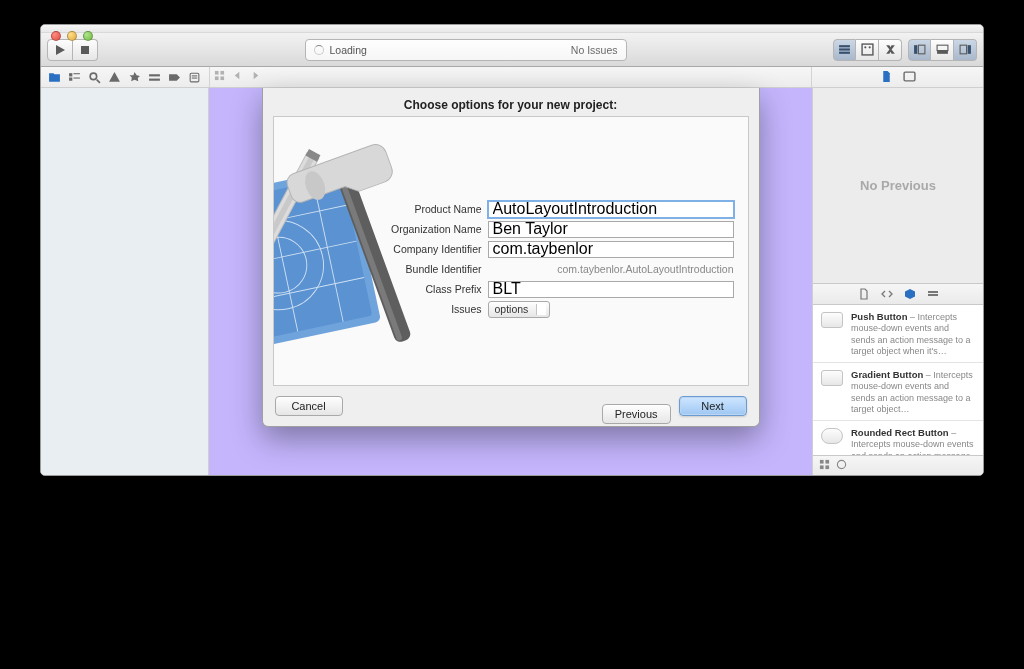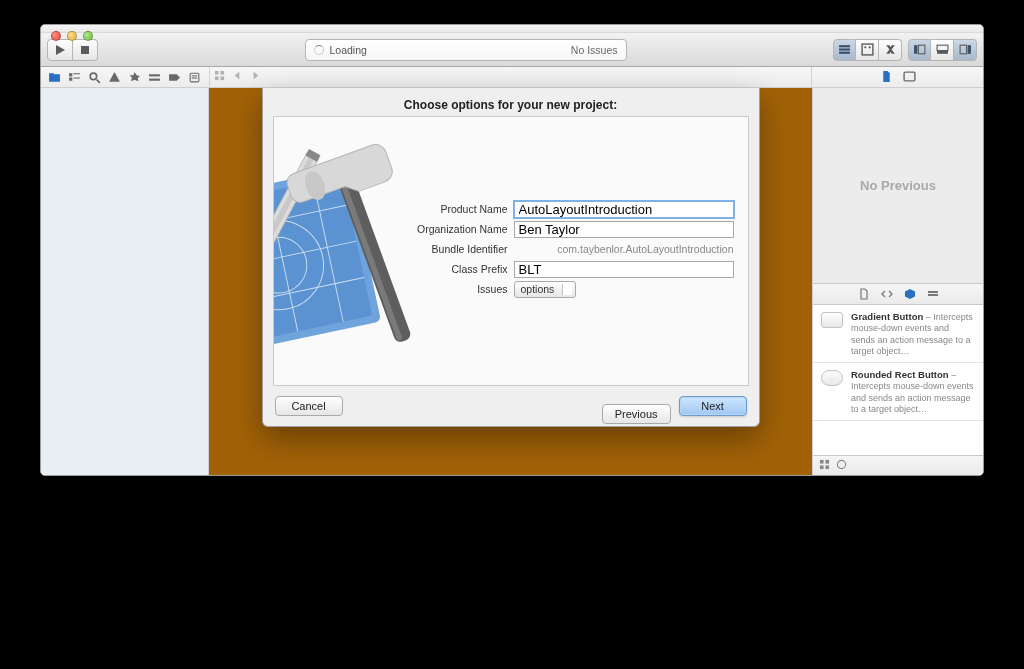--- a/index.html
+++ b/index.html
@@ -63,21 +63,21 @@
   .leftnav .ic.active svg{fill:#2a6fc2;}
   .midnav { flex:1; display:flex; align-items:center; gap:4px; padding:0 4px; border-left:1px solid #d3d3d3; border-right:1px solid #d3d3d3; height:100%;}
   .midnav .ic{width:14px;height:14px;opacity:0.6}
   .midnav svg{width:11px;height:11px;fill:#888;}
   .rightnav { width:171px; height:100%; display:flex; align-items:center; justify-content:center; gap:10px;}
   .rightnav .ic svg{width:13px;height:13px;fill:#6a6a6a;}
   .rightnav .ic.active svg{fill:#2a6fc2;}
   
   .body { flex:1; display:flex; min-height:0;}
   .leftpanel { width:168px; background:#e9eef2; border-right:1px solid #cfcfcf;}
-  .editor { flex:1; background:#a16207; position:relative;}
+  .editor { flex:1; background:#c4b5fd; position:relative;}
   .rightpanel { width:171px; background:#ececec; border-left:1px solid #cfcfcf; display:flex; flex-direction:column;}
   .emptyins { flex:1; display:flex; align-items:center; justify-content:center; color:#a9a9a9; font-weight:bold; font-size:13px;}
   .libtabs { height:22px; border-top:1px solid #c9c9c9; border-bottom:1px solid #c9c9c9; background:linear-gradient(#f6f6f6,#eaeaea); display:flex; align-items:center; justify-content:center; gap:9px;}
   .libtabs .ic{width:14px;height:14px; display:flex; align-items:center; justify-content:center;}
   .libtabs svg{width:12px;height:12px;fill:#777;}
   .libtabs .ic.active svg{fill:#2a6fc2;}
   .library { height:150px; background:#fff; overflow:hidden;}
   .libitem { padding:6px 8px 5px 8px; border-bottom:1px solid #e4e4e4; display:flex; gap:8px; align-items:flex-start;}
   .libicon { width:22px; height:16px; background:linear-gradient(#fdfdfd,#e7e7e7); border:1px solid #c4c4c4; border-radius:3px; flex-shrink:0; margin-top:1px;}
   .libicon.round{border-radius:9px;}
@@ -92,24 +92,24 @@
     background:#efefef; border:1px solid #a0a0a0; border-top:none;
     border-radius:0 0 6px 6px;
     box-shadow: 0 12px 30px rgba(0,0,0,0.35);
     display:flex; flex-direction:column;
   }
   .sheet-head { text-align:center; font-weight:bold; font-size:12px; padding:10px 0 4px; color:#222;}
   .sheet-body { flex:1; position:relative; margin:0 10px; border:1px solid #c9c9c9; background:#fafafa; overflow:hidden;}
   .blueprint {
     position:absolute; left:-118px; top:8px; width:270px; height:260px;
   }
-  .form { position:absolute; left:122px; top:82px; right:14px;}
+  .form { position:absolute; left:96px; top:82px; right:14px;}
   .frow { display:flex; align-items:center; height:20px; margin-bottom:0px;}
   .flabel{ width:118px; text-align:right; padding-right:6px; font-size:10.5px; color:#333;}
-  .finput{ flex:1; height:17px; border:1px solid #a9a9a9; background:#fff; font-size:13px; padding:0 4px; font-family:inherit;}
+  .finput{ flex:1; height:17px; border:1px solid #a9a9a9; background:#fff; font-size:16px; padding:0 4px; font-family:inherit;}
   .finput.focus{ outline:2px solid #7fb1e6; outline-offset:-1px; border-color:#7fb1e6;}
   .fstatic{ flex:1; font-size:10.5px; color:#888; padding-left:3px;text-align:right;}
   .fselect{
     width:62px; height:17px; font-size:10.5px;
     background:linear-gradient(#fefefe,#e6e6e6); border:1px solid #a9a9a9; border-radius:3px;
     display:inline-flex; align-items:center; padding:0 14px 0 6px; position:relative; color:#333;
   }
   .fselect::after{
     content:""; position:absolute; right:3px; top:2px; width:9px; height:11px;
     background:
@@ -321,20 +321,24 @@
             </svg>
 
             <div class="form">
               <div class="frow">
                 <div class="flabel">Product Name</div>
                 <input class="finput focus" value="AutoLayoutIntroduction" style="">
               </div>
               <div class="frow">
                 <div class="flabel">Organization Name</div>
                 <input class="finput" value="Ben Taylor" style="">
+              </div>
+              <div class="frow">
+                <div class="flabel">Company Identifier</div>
+                <input class="finput" value="com.taybenlor" style="">
               </div>
               <div class="frow">
                 <div class="flabel">Bundle Identifier</div>
                 <div class="fstatic">com.taybenlor.AutoLayoutIntroduction</div>
               </div>
               <div class="frow">
                 <div class="flabel">Class Prefix</div>
                 <input class="finput" value="BLT" style="">
               </div>
               <div class="frow">
@@ -384,20 +388,24 @@
           <span class="ic">
               <svg viewBox="0 0 12 12">
                 <rect x="1" y="3" width="10" height="2"></rect>
                 <rect x="1" y="6" width="10" height="2"></rect>
               </svg>
             </span>
         </div>
         <div class="library">
           <div class="libitem">
             <div class="libicon"></div>
+            <div class="libtxt"><b>Push Button</b><span> – Intercepts mouse-down events and sends an action message to a target object when it's…</span></div>
+          </div>
+          <div class="libitem">
+            <div class="libicon"></div>
             <div class="libtxt"><b>Gradient Button</b><span> – Intercepts mouse-down events and sends an action message to a target object…</span></div>
           </div>
           <div class="libitem">
             <div class="libicon round"></div>
             <div class="libtxt"><b>Rounded Rect Button</b><span> – Intercepts mouse-down events and sends an action message to a target object…</span></div>
           </div>
         </div>
         <div class="libfoot">
           <span class="ic"><svg viewBox="0 0 12 12">
                 <rect x="1" y="1" width="4" height="4"></rect>

